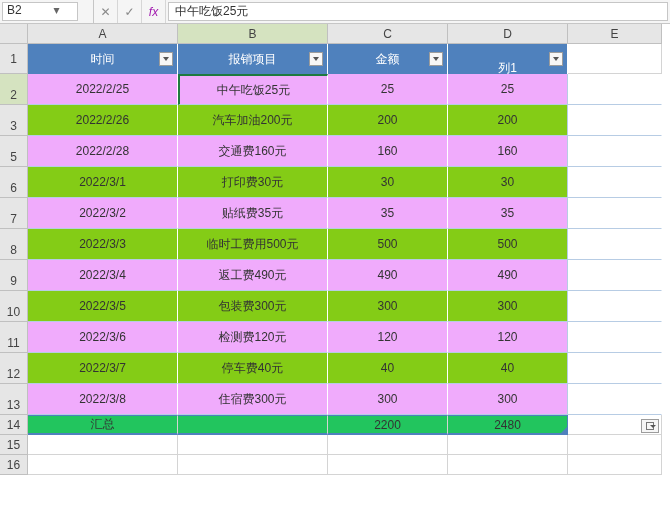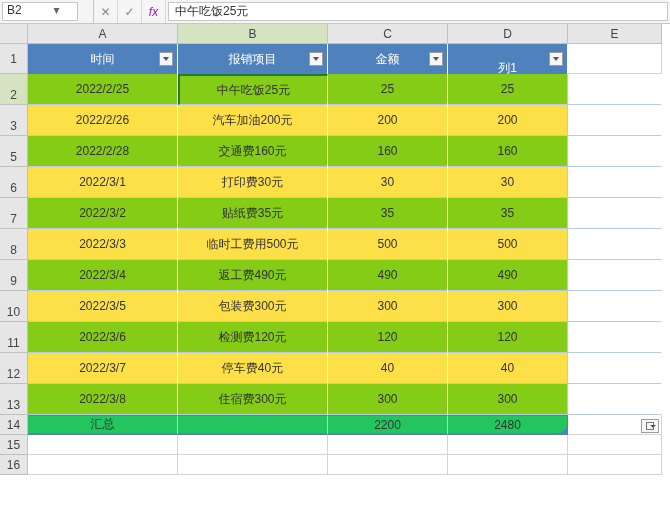--- a/index.html
+++ b/index.html
@@ -110,22 +110,22 @@
     align-items: center;
     justify-content: center;
   }
   .thdr .filter::after {
     content: "";
     border-left: 3px solid transparent;
     border-right: 3px solid transparent;
     border-top: 4px solid #555;
   }
 
-  .row-even { background: #84cc16; }
-  .row-odd  { background: #fde047; }
+  .row-even { background: #f0abfc; }
+  .row-odd  { background: #84cc16; }
   .data.cell { border-right: 1px solid #fff; border-bottom: 1px solid #b7cce4; }
   .data.cell.last-col { border-right: 1px solid #b7cce4; }
 
   .total {
     background: #22c55e;
     font-weight: normal;
     border-top: 1px solid #4f81bd;
     border-bottom: 2px solid #4f81bd;
     height: 20px;
   }

